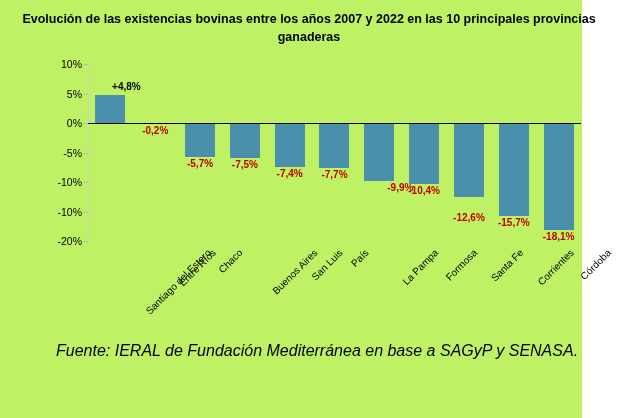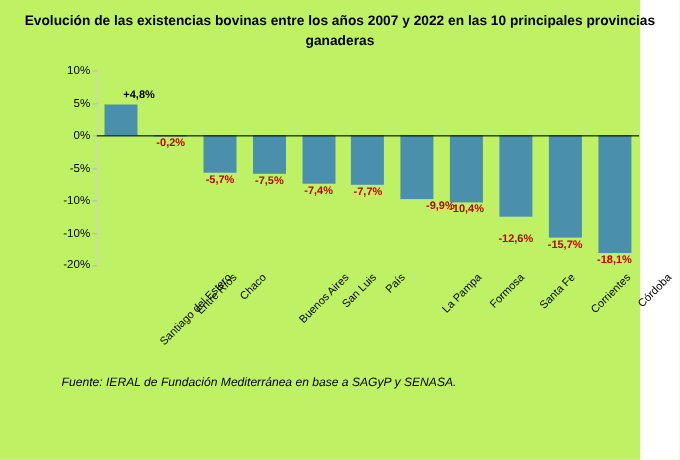--- a/index.html
+++ b/index.html
@@ -115,21 +115,21 @@
     transform-origin: right top;
     transform: rotate(-45deg);
     text-align: right;
   }
 
   
   #source-note {
     position: absolute;
     left: 56px;
     top: 342px;
-    font-size: 11px;
+    font-size: 16px;
     font-style: italic;
     color: #000000;
   }
 </style>
 </head>
 <body>
 
 <div id="page">
 
   <div id="chart-title">Evolución de las existencias bovinas entre los años 2007 y 2022 en las 10 principales provincias ganaderas</div>

